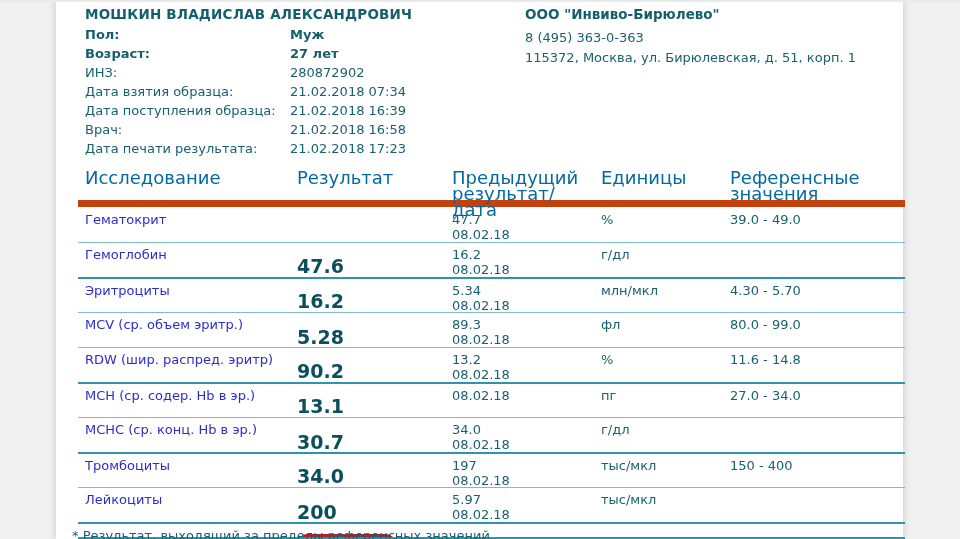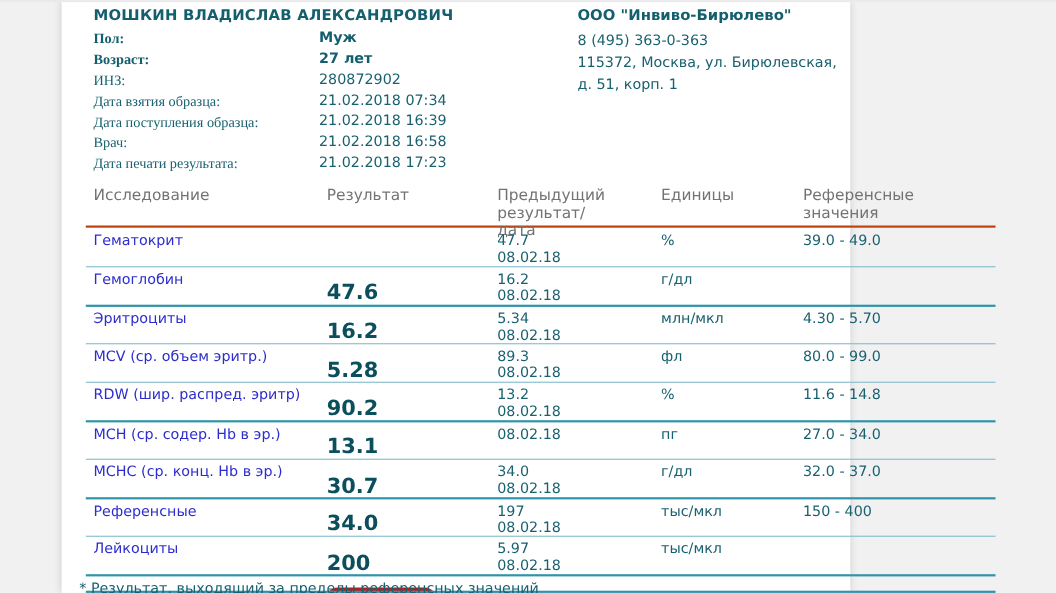--- a/index.html
+++ b/index.html
@@ -6,41 +6,41 @@
   body {
     width:960px; height:539px; position:relative; overflow:hidden;
     background:#f1f1f2;
     font-family:"DejaVu Sans","Liberation Sans",sans-serif;
   }
   body::before{
     content:""; position:absolute; top:0; left:0; right:0; height:2px;
     background:#eaeaeb; z-index:6;
   }
   .page{
-    position:absolute; left:56px; top:0; width:717px; height:539px;
+    position:absolute; left:56px; top:0; width:847px; height:539px;
     background:#ffffff; box-shadow:0 0 8px rgba(0,0,0,.18);
   }
   
   .patient-name{
     position:absolute; left:29px; top:6px;
     font-size:13.5px; font-weight:700; color:#145f6d; letter-spacing:.2px;
   }
   .patient-fields{ position:absolute; left:29px; top:27px; font-size:13px; color:#19616f; }
   .field-row{ height:19px; display:flex; }
-  .f-label{ width:205px;font-family:Liberation Serif, serif; }
+  .f-label{ width:205px; }
   .field-row.bold .f-label, .field-row.bold .f-value{ font-weight:700; color:#145f6d; }
   .lab-block{ position:absolute; left:469px; top:6px; font-size:13px; color:#19616f; }
   .lab-block .lab-name{ font-weight:700; font-size:13.5px; color:#145f6d; margin-bottom:6px; }
   .lab-block .lab-line{ line-height:20px; }
   
   .table-area{ position:absolute; left:22px; top:170px; width:827px; }
   .cols{ display:grid; grid-template-columns:212px 155px 149px 129px 1fr; padding-left:7px; box-sizing:border-box; }
   .thead{
-    height:37px; border-bottom:2px solid #c2410c;
-    font-size:14px; color:#737373; line-height:16px;
+    height:37px; border-bottom:7px solid #c2410c;
+    font-size:18px; color:#0369a1; line-height:16px;
   }
   .thead .wrap{ max-width:112px; }
   .rows{ border-bottom:2px solid #2f93a9; }
   .row{ height:35px; box-sizing:border-box; padding-top:4px; font-size:13px; }
   .row.sep-thin{ border-top:1px solid #7fbccb; }
   .row.sep-thick{ border-top:2px solid #2f93a9; }
   .row.sep-none{ border-top:none; padding-top:5px; }
   .c-name{ color:#2d2dce; font-size:13px; }
   .c-result{ color:#0b4f5c; font-weight:700; font-size:19px;margin-top:43px; }
   .c-prev div{ line-height:15px; color:#19616f; }
@@ -171,24 +171,23 @@
     <div class="c-ref">27.0 - 34.0</div>
   </div>
         <div class="row cols sep-thin">
     <div class="c-name">МСНС (ср. конц. Hb в эр.)</div>
     <div class="c-result"><span class="result-val">34.0</span></div>
     <div class="c-prev">
       <div>34.0</div>
       <div>08.02.18</div>
     </div>
     <div class="c-units">г/дл</div>
-    <div class="c-ref">32.0 - 37.0</div>
   </div>
         <div class="row cols sep-thick">
-    <div class="c-name">Референсные</div>
+    <div class="c-name">Тромбоциты</div>
     <div class="c-result"><span class="result-val">200</span></div>
     <div class="c-prev">
       <div>197</div>
       <div>08.02.18</div>
     </div>
     <div class="c-units">тыс/мкл</div>
     <div class="c-ref">150 - 400</div>
   </div>
         <div class="row cols sep-thin flagged">
     <div class="c-name">Лейкоциты</div>

